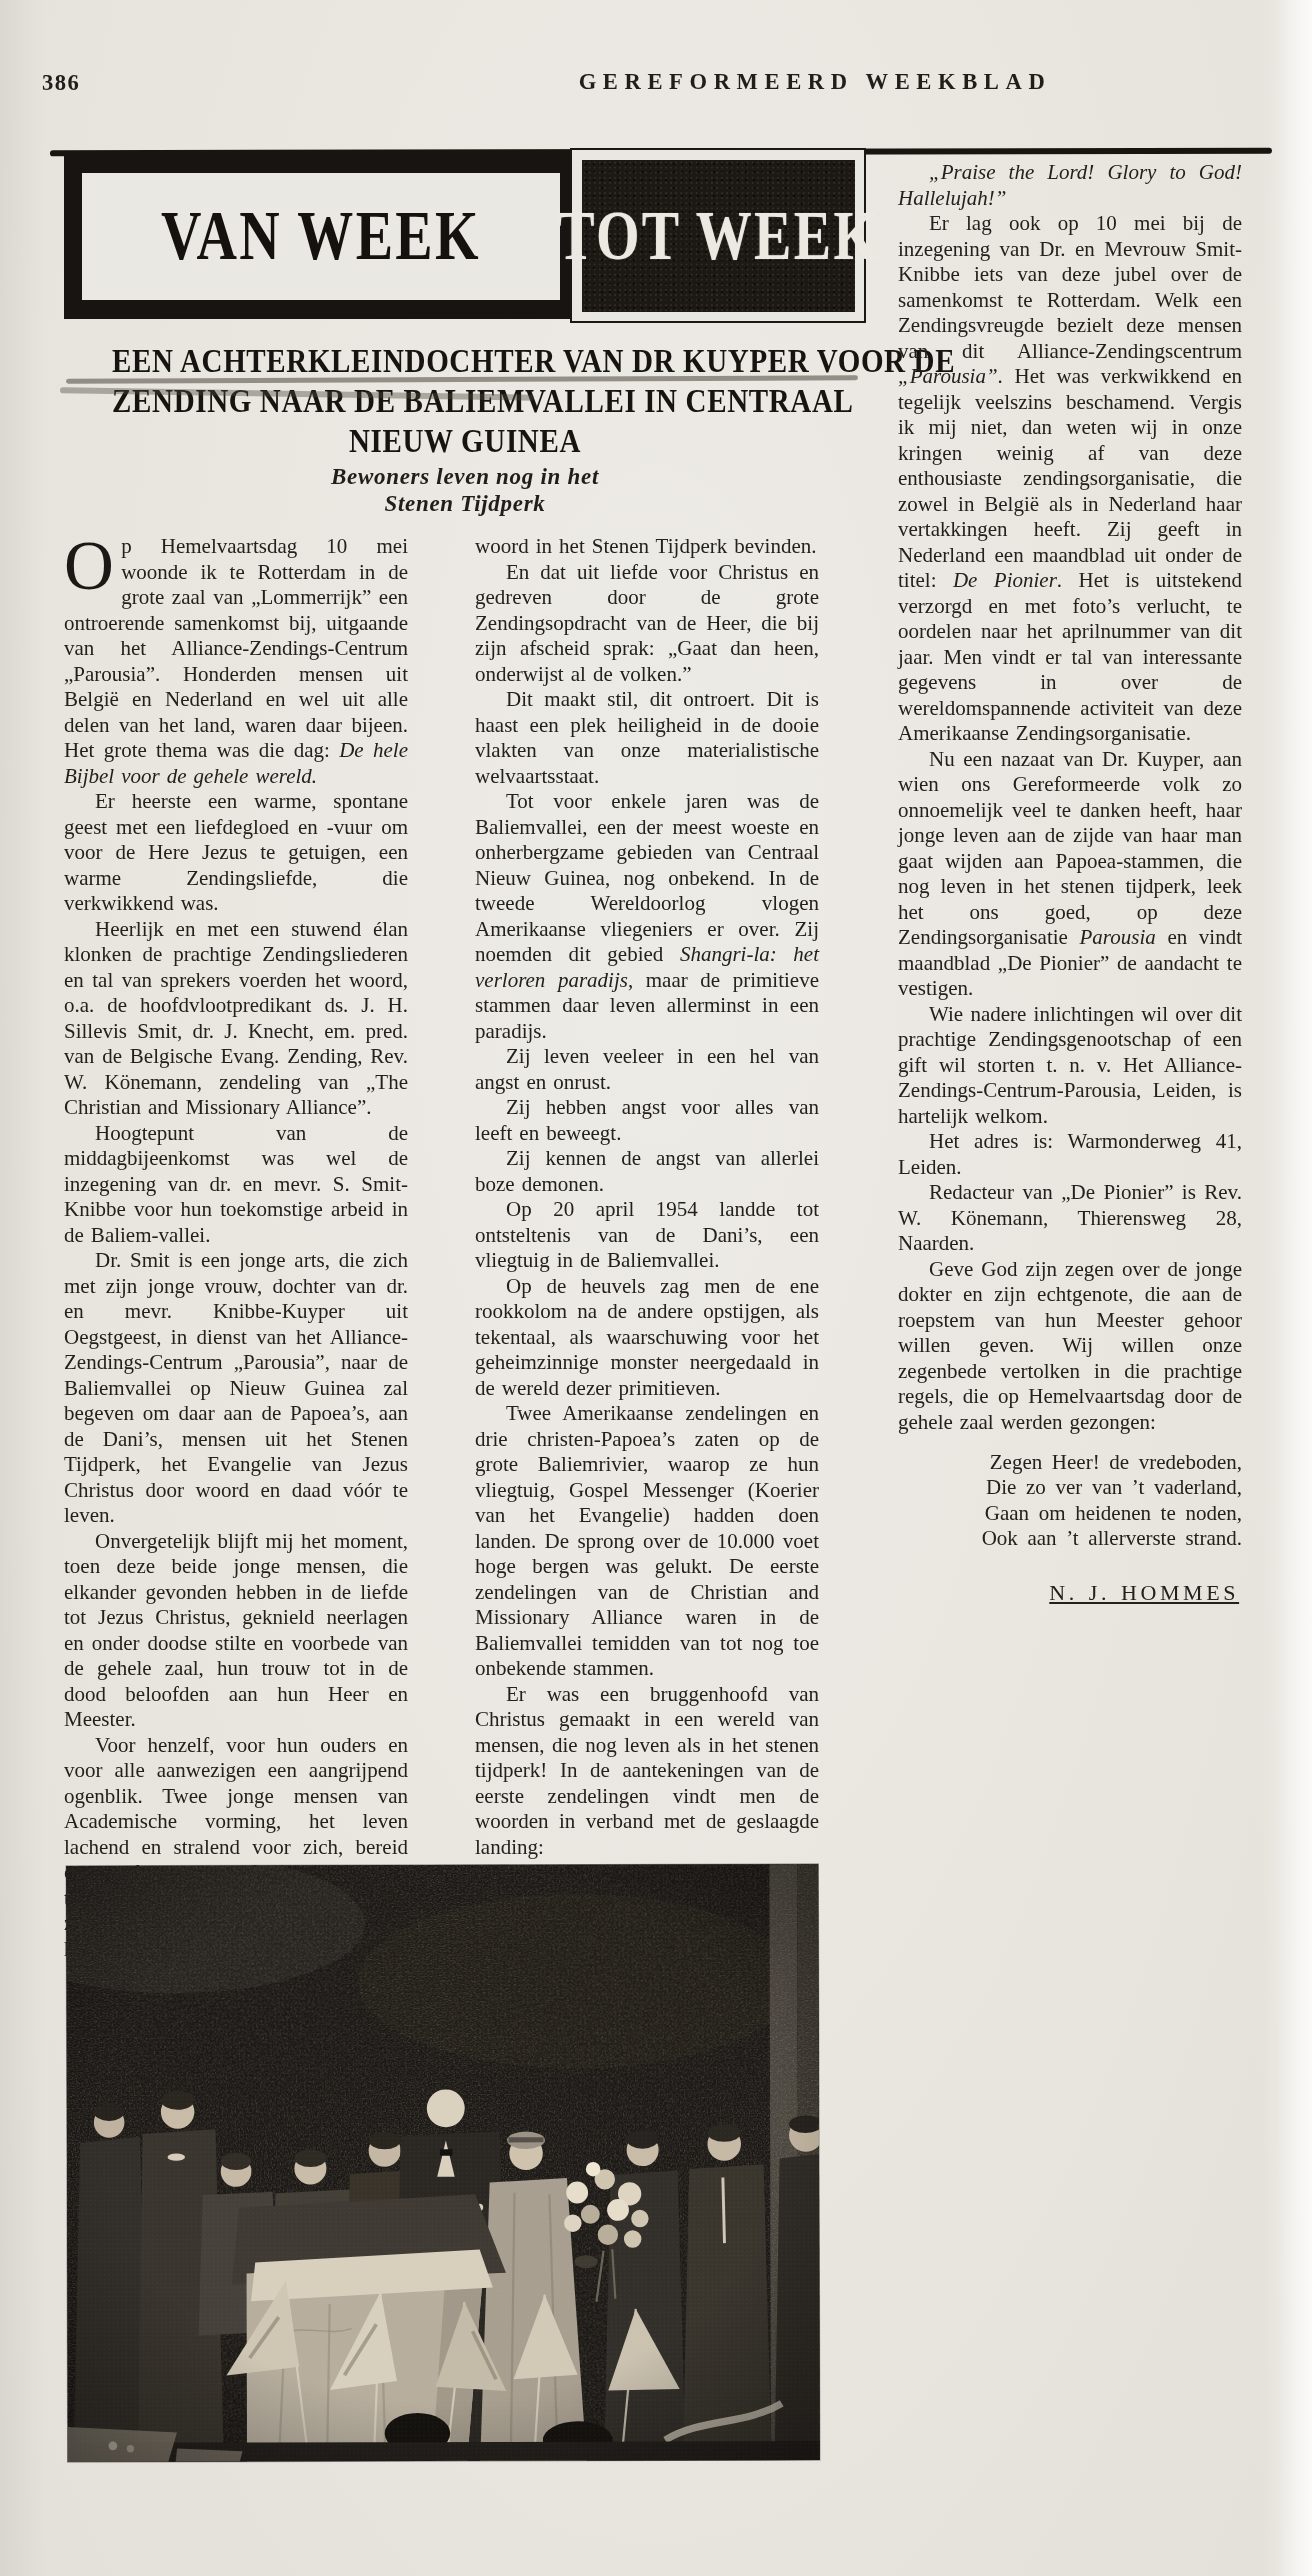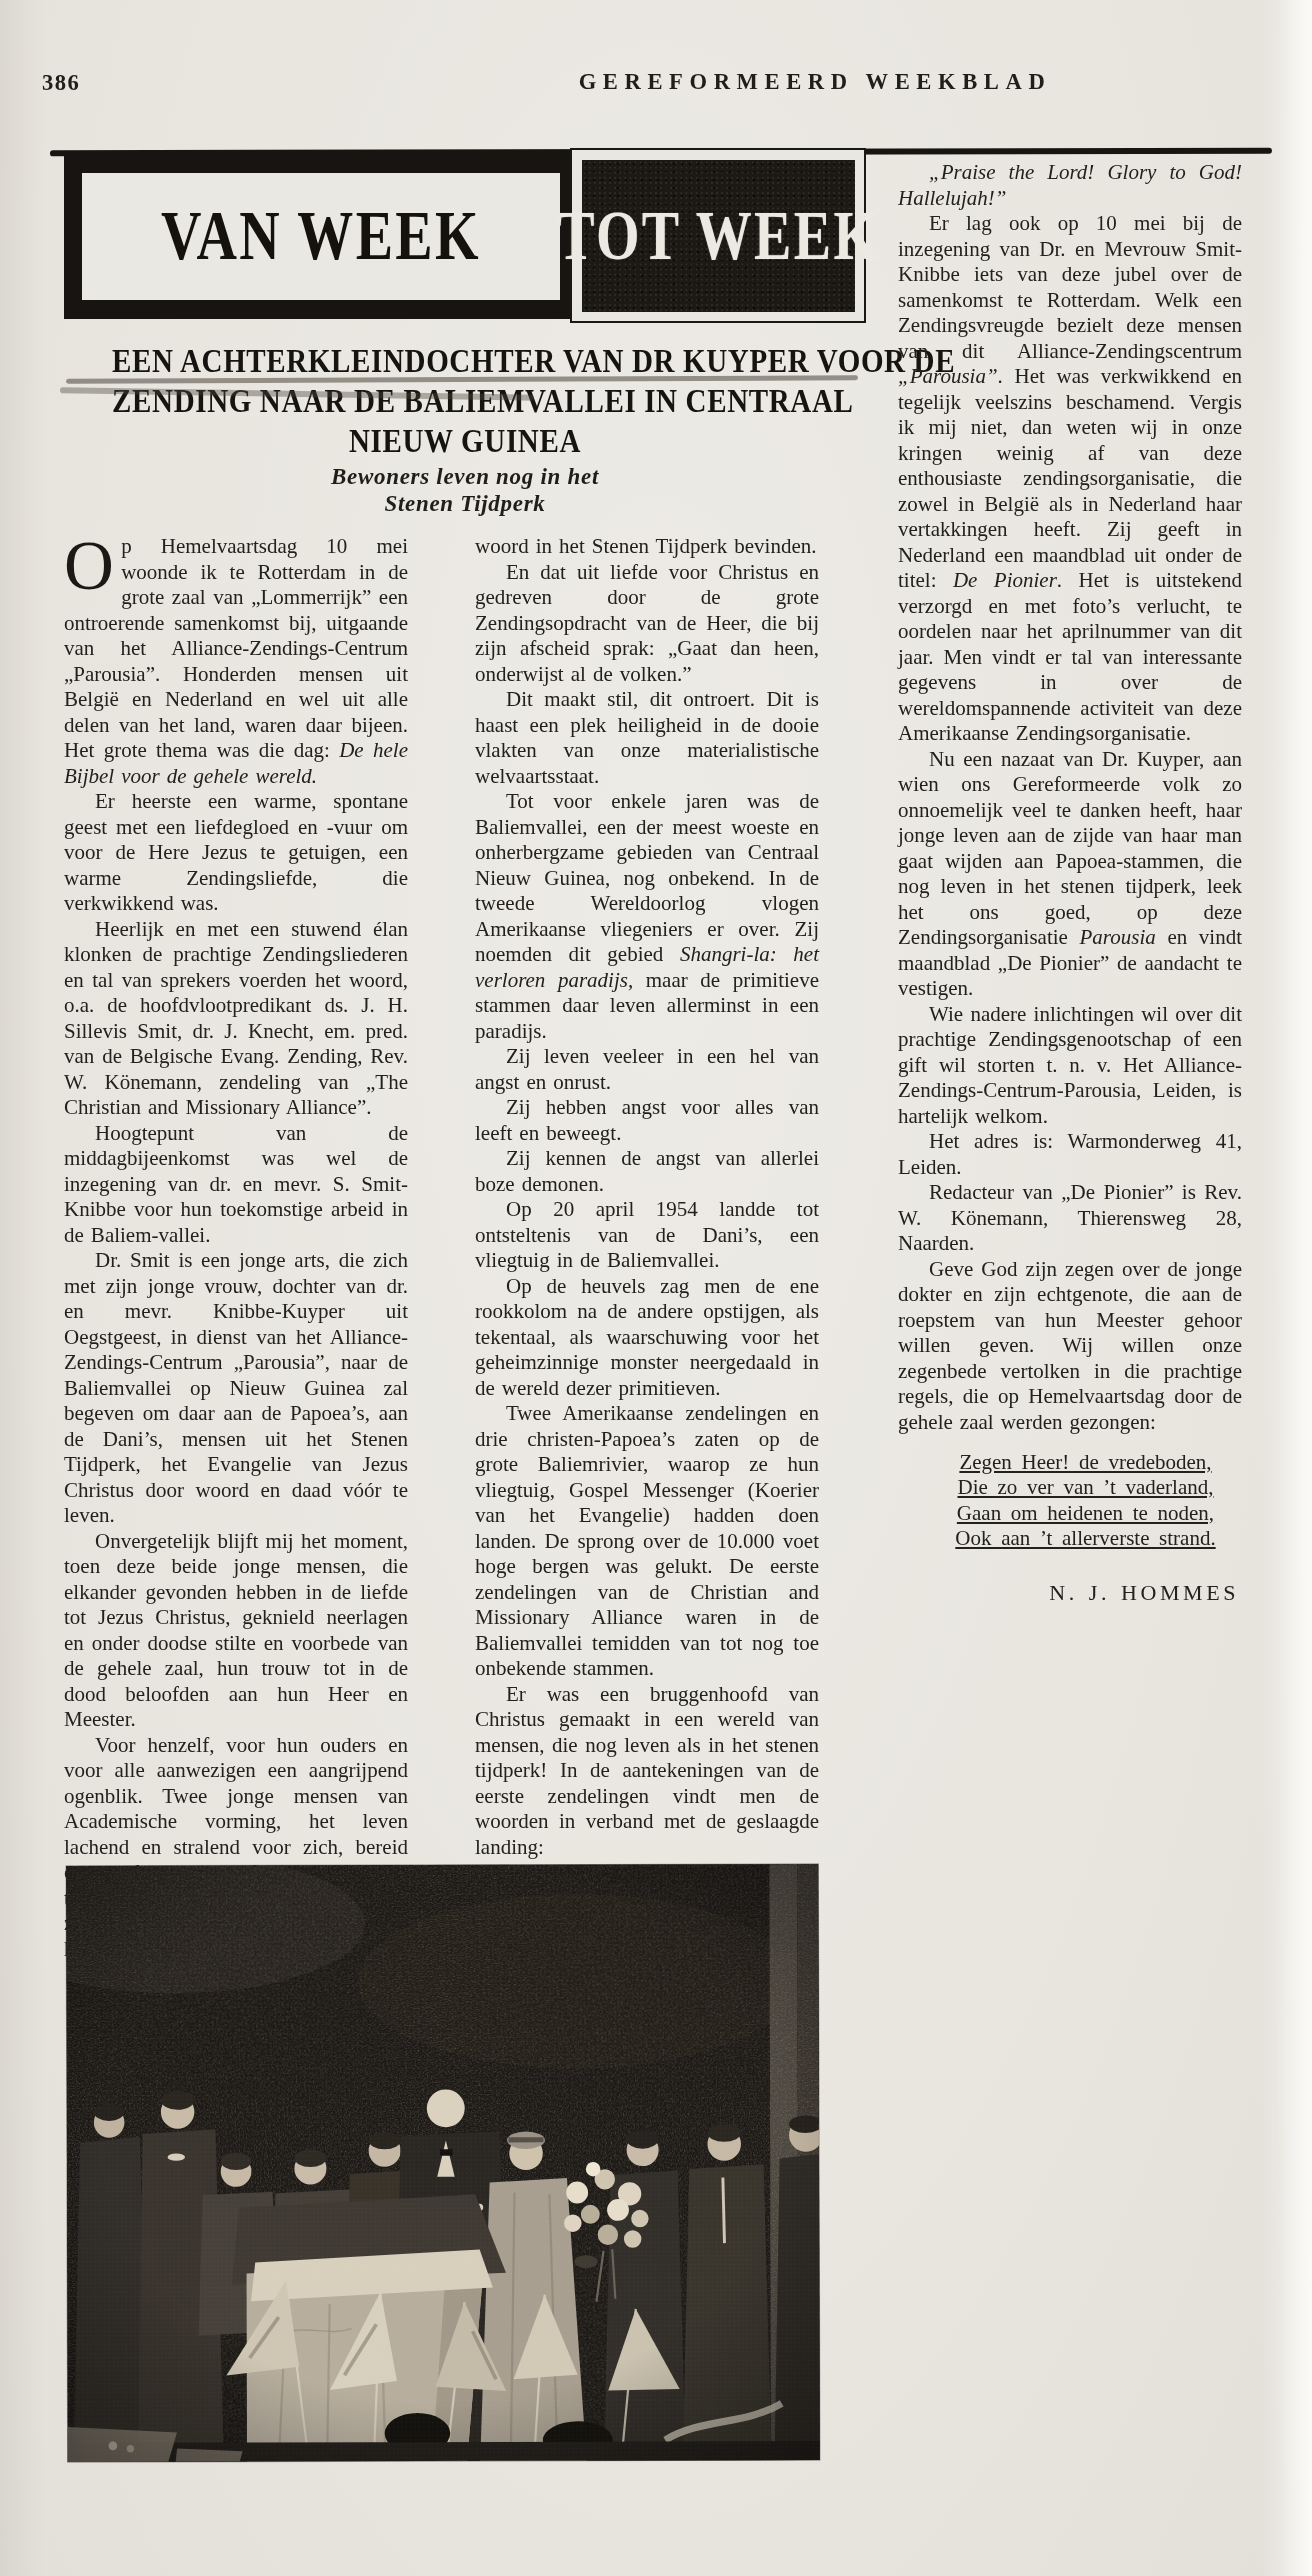--- a/index.html
+++ b/index.html
@@ -44,23 +44,23 @@
   .stroke2{left:-4.4px;top:243px;width:474px;height:5.8px;opacity:.4;transform:rotate(0.9deg);}
   
   .subtitle{margin-top:2px;text-align:center;font-style:italic;font-weight:700;font-size:23px;line-height:27px;letter-spacing:0.7px;}
   
   .cols{display:flex;gap:67px;margin-top:17.5px;width:755px;}
   .col{width:344px;font-size:21px;line-height:25.5px;text-align:justify;word-spacing:1.8px;color:#23211d;}
   .col p{margin:0;text-indent:31px;}
   .col p.noindent{text-indent:0;}
   .it{font-style:italic;}
   .dropcap{float:left;font-size:69px;line-height:0.78;padding:5.8px 7.3px 1.5px 0;font-weight:400;color:#1b1916;}
-  .poem{margin:14.6px 0 7.3px 31px;text-align:center;word-spacing:4.4px;text-decoration:underline;}
+  .poem{margin:14.6px 0 7.3px 31px;text-align:right;word-spacing:4.4px;}
   .poem-line{line-height:25.5px;}
-  .col p.sig{text-align:right;text-indent:0;letter-spacing:3.6px;margin-top:28px;font-size:22px;padding-right:2.9px;}
+  .col p.sig{text-align:right;text-indent:0;letter-spacing:3.6px;margin-top:28px;font-size:22px;padding-right:2.9px;text-decoration:underline;}
   .col3{position:absolute;left:898px;top:160px;}
   
   .photo{position:absolute;left:67px;top:1865px;width:752px;height:596px;margin:0;
     background:#1b1815;box-shadow:0 0 0 0.7px rgba(40,36,30,.4);transform:rotate(-0.15deg);}
   .photo svg{position:absolute;left:0;top:0;width:100%;height:100%;}
   
   .edge-right{position:absolute;right:0;top:0;bottom:0;width:35px;
     background:linear-gradient(to right, rgba(255,255,255,0), rgba(252,252,250,.8));}
 </style>
 </head>

